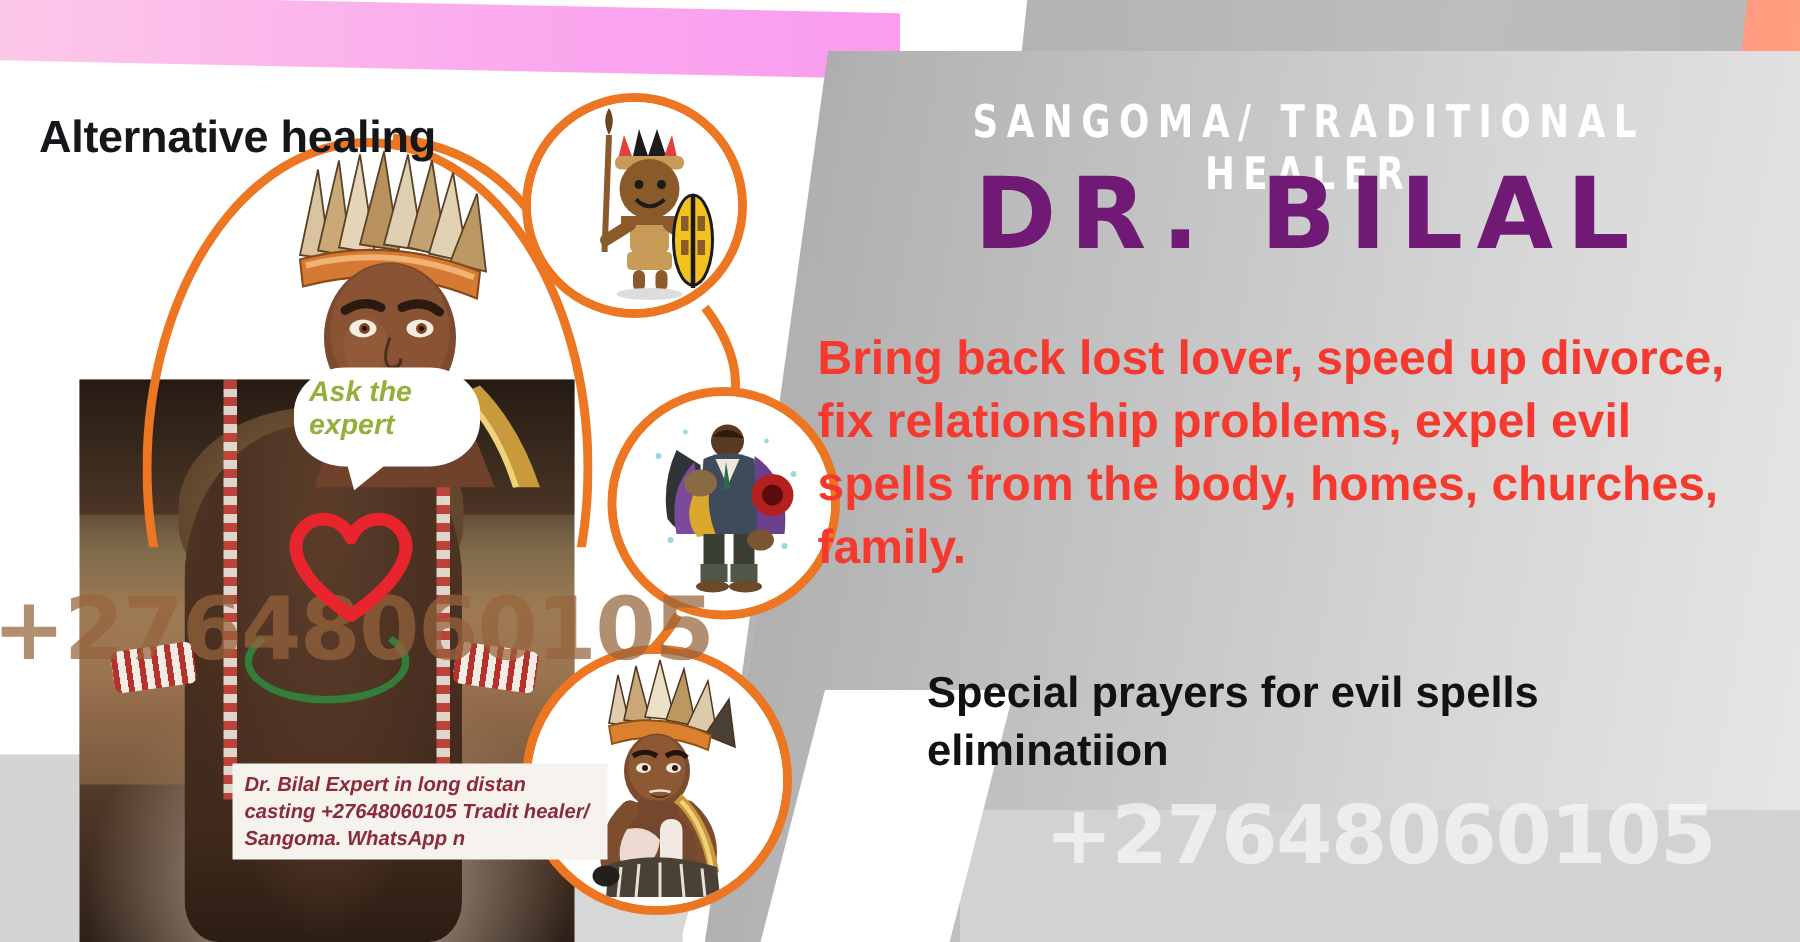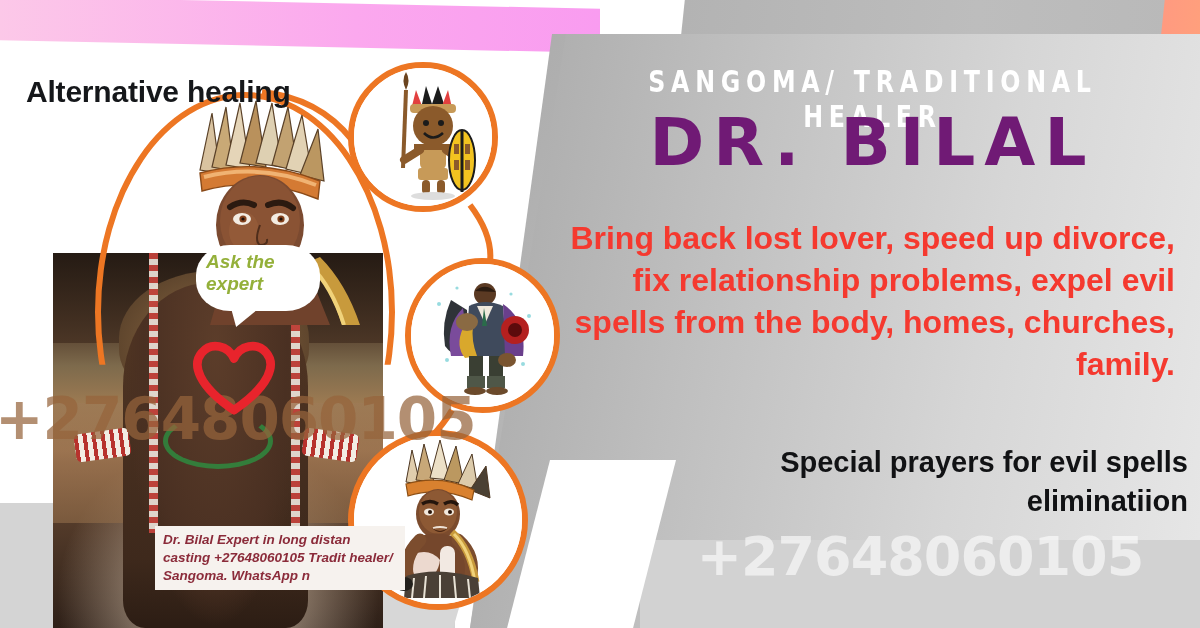--- a/index.html
+++ b/index.html
@@ -133,21 +133,20 @@
   }
 
   
   .photo-caption {
     position:absolute; left:155px; top:509px; width:250px; z-index:8;
     background:#f6f2ee;
     padding:5px 8px 6px 8px;
     font-style:italic; font-weight:700;
     font-size:13.5px; line-height:1.32; color:#8b2b3a;
     overflow:hidden;
-    margin-top:17px;
   }
 
   
   .heart-wrap { position:absolute; left:186px; top:330px; z-index:8; }
   .heart { width:96px; height:86px; }
 
   
   .bubble {
     position:absolute; left:196px; top:245px; width:124px; height:66px;
     background:#ffffff; border-radius:34px/30px; z-index:9;
@@ -201,26 +200,26 @@
   }
   .name {
     position:absolute; left:565px; top:104px; width:615px; z-index:10;
     font-size:66px; font-weight:700; color:#701a75;
     letter-spacing:9px; text-align:center;
     font-family:"DejaVu Sans", sans-serif;
   }
   .red-copy {
     position:absolute; left:545px; top:218px; width:630px; z-index:10;
     font-size:32px; font-weight:700; line-height:1.31;
-    color:#f5392f; text-align:right;
+    color:#f5392f; text-align:left;
   }
   .black-copy {
     position:absolute; left:618px; top:443px; width:570px; z-index:10;
     font-size:29px; font-weight:700; line-height:1.34;
-    color:#111214; text-align:right;
+    color:#111214; text-align:left;
   }
   .phone-watermark {
     position:absolute; left:640px; top:525px; width:560px; z-index:9;
     font-size:54px; font-weight:700; letter-spacing:-1px;
     color:rgba(255,255,255,0.60); text-align:center;
     font-family:"DejaVu Sans", sans-serif;
   }
 </style>
 </head>
 <body>

